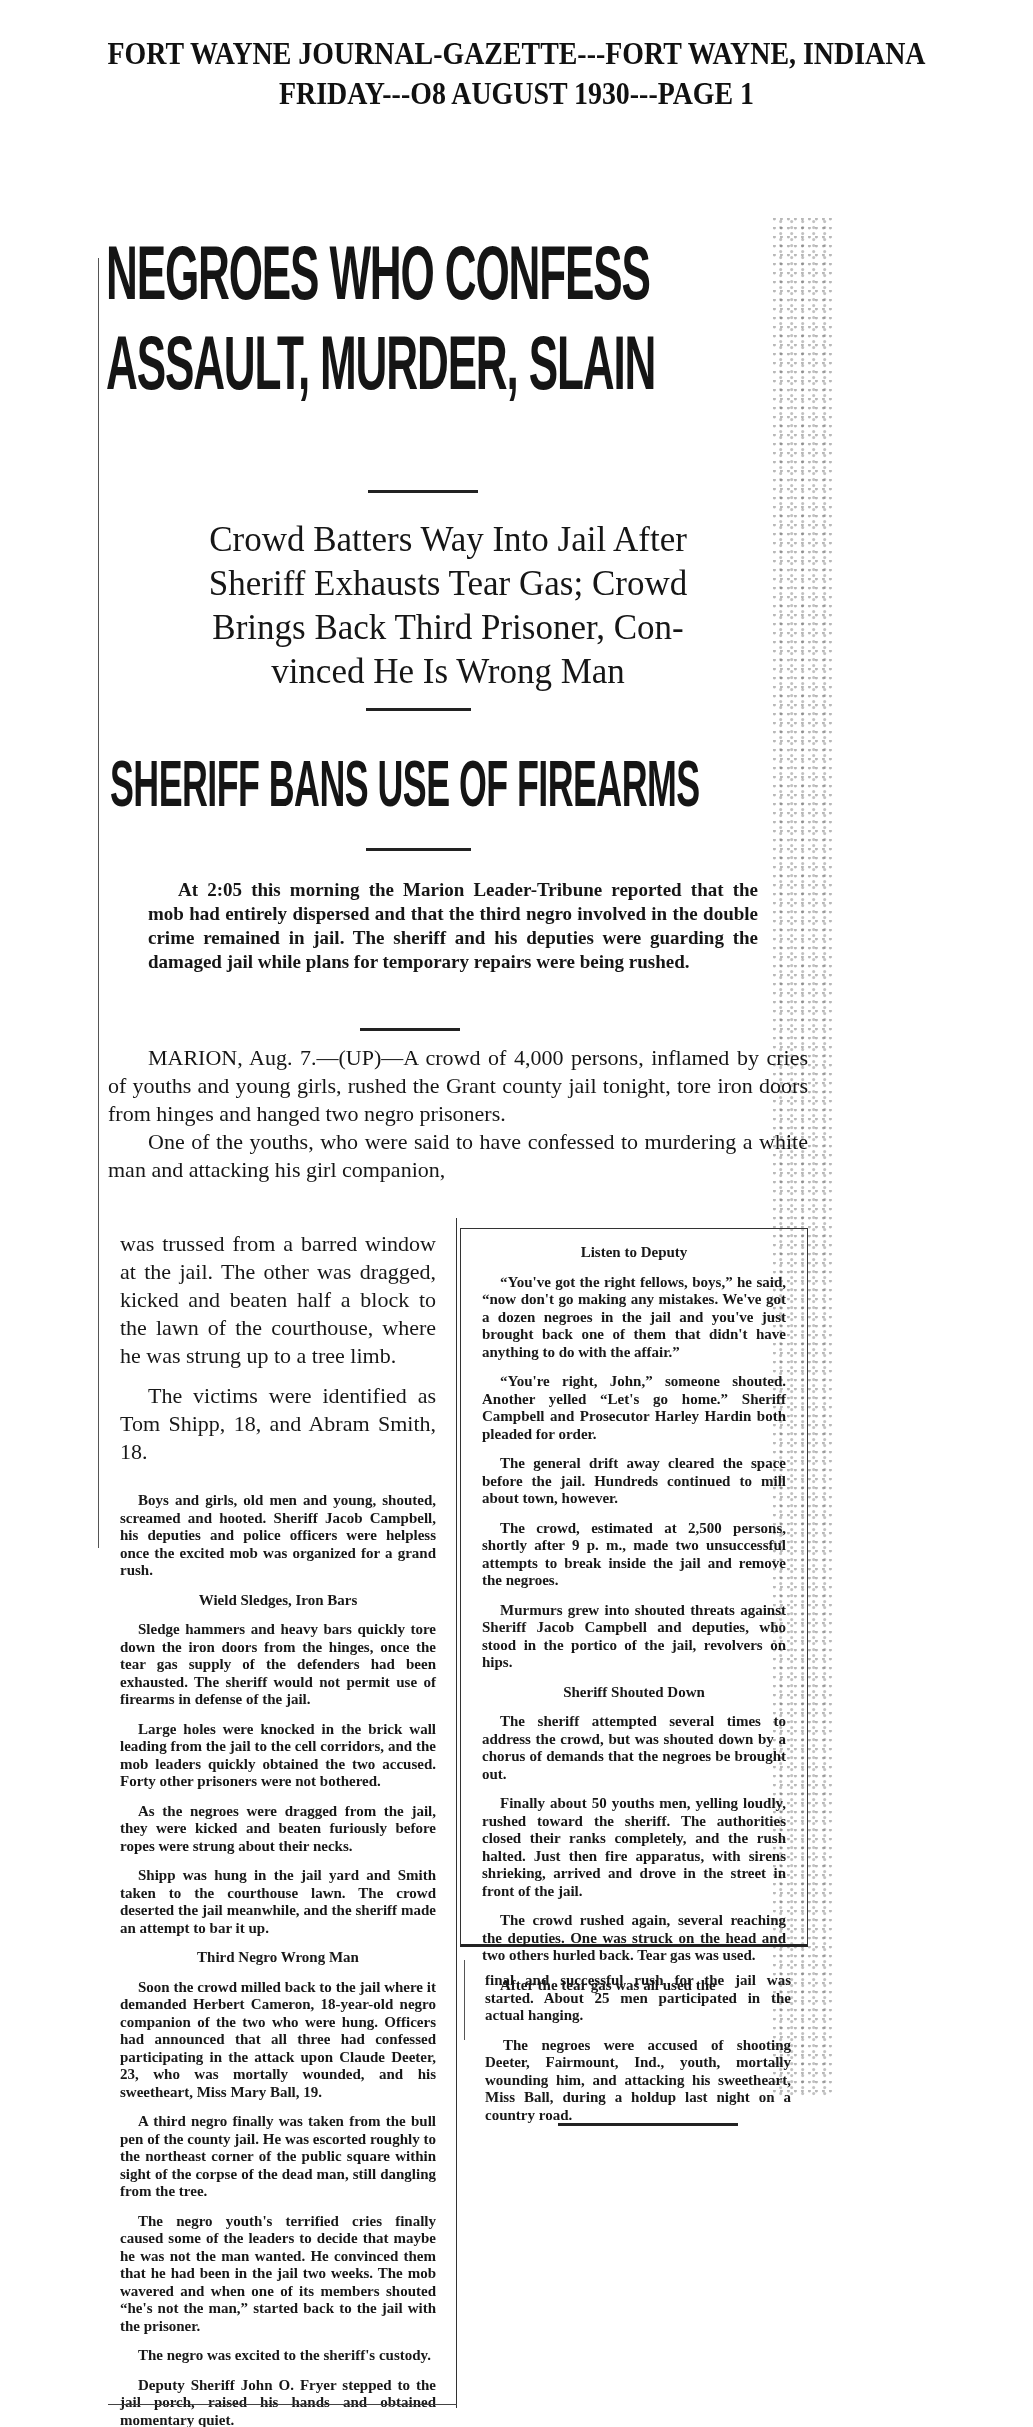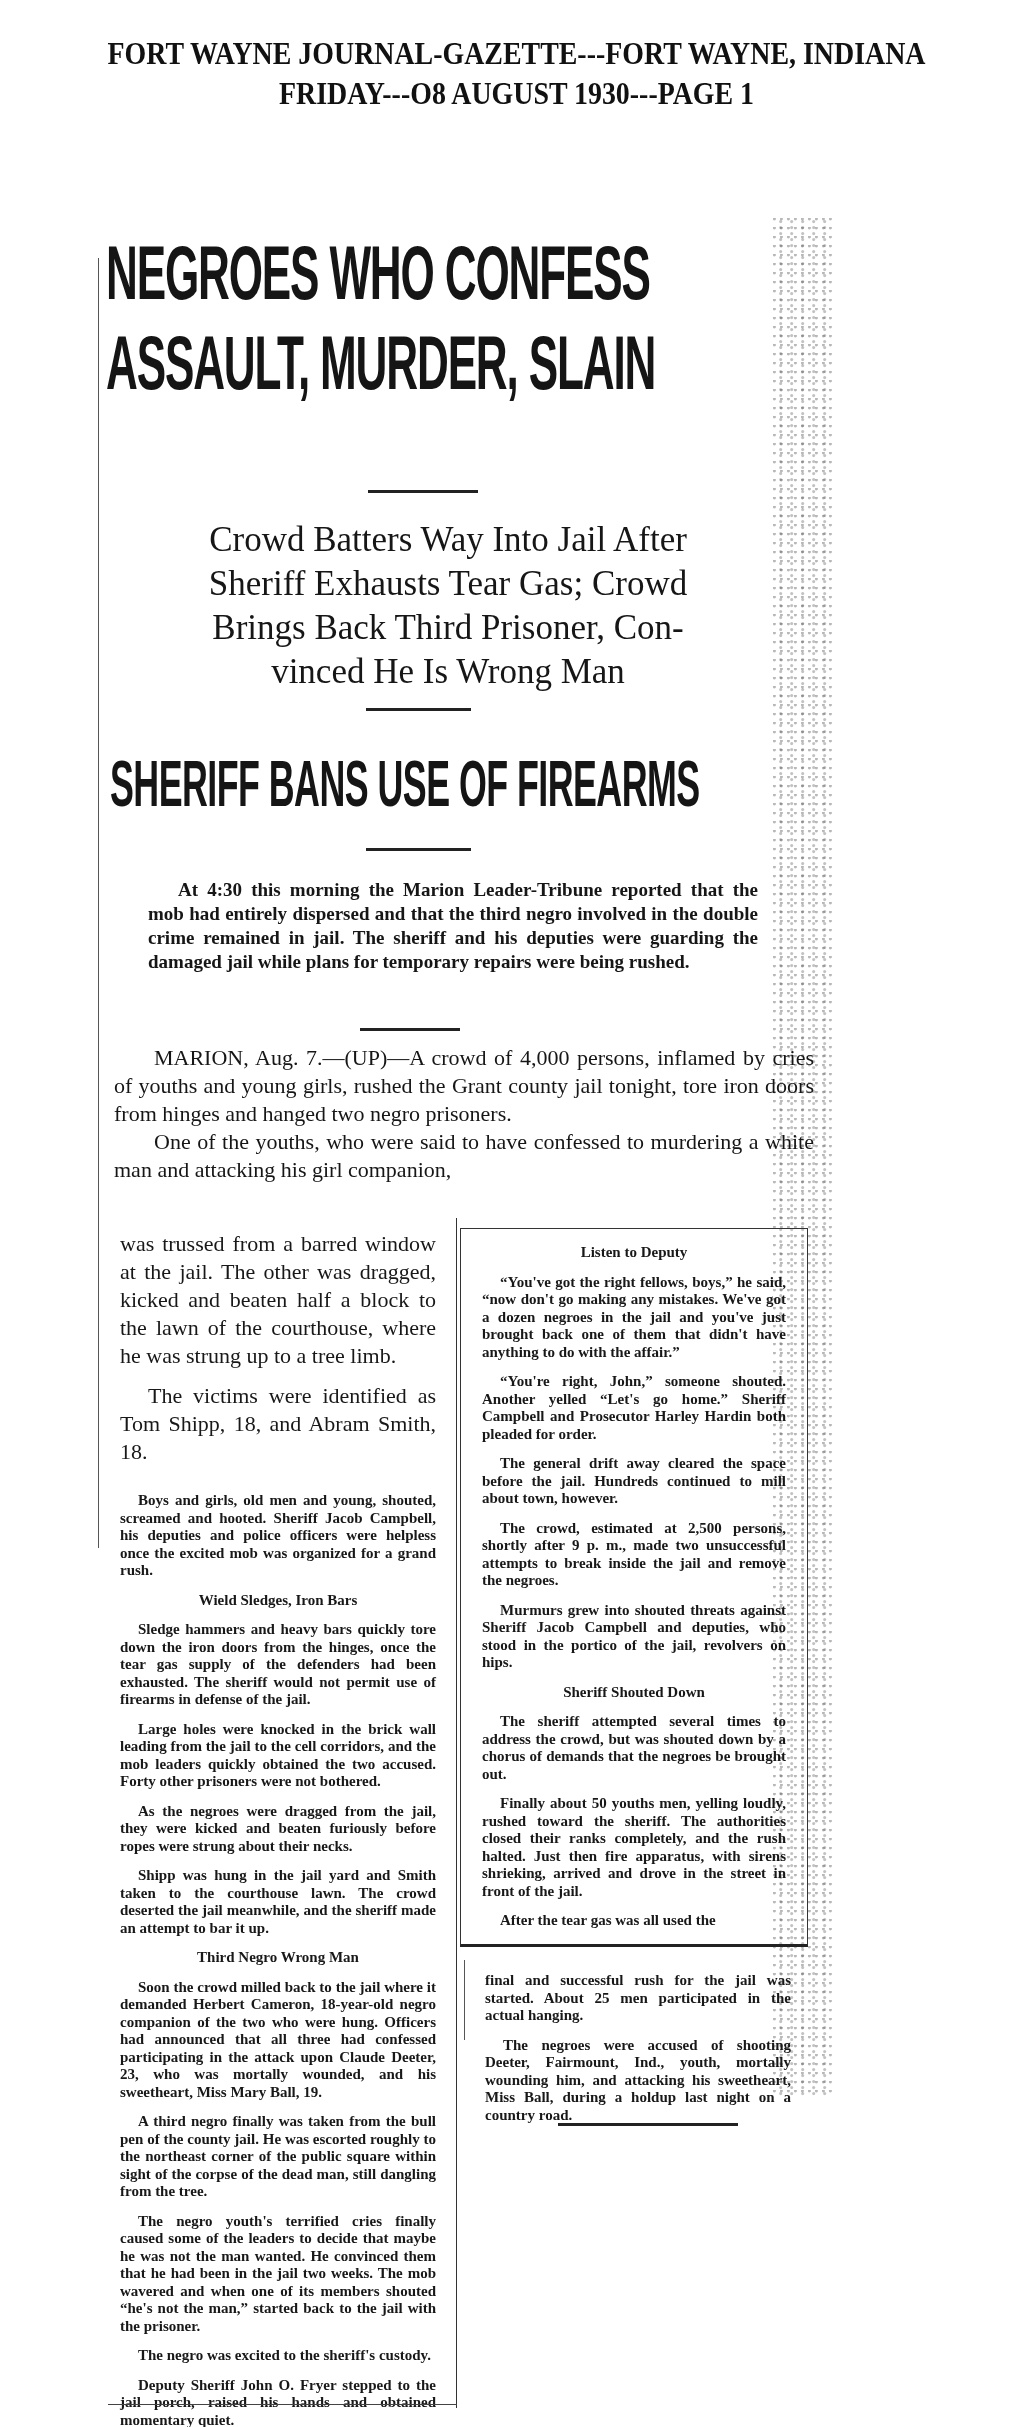--- a/index.html
+++ b/index.html
@@ -50,21 +50,21 @@
     font-size: 64px; line-height: 80px; letter-spacing: -1px; color: #151515;
     transform: scaleX(0.56); transform-origin: left top;
   }
   .bulletin {
     position: absolute; left: 50px; top: 660px; width: 610px;
     font-family: "Liberation Serif", serif; font-weight: bold;
     font-size: 19px; line-height: 24px; text-align: justify; color: #161616;
   }
   .bulletin p { margin: 0; text-indent: 30px; }
   .lede {
-    position: absolute; left: 16px; top: 826px; width: 700px;
+    position: absolute; left: 10px; top: 826px; width: 700px;
     font-family: "Liberation Serif", serif;
     font-size: 22px; line-height: 28px; text-align: justify; color: #161616;
   }
   .lede p { margin: 0; text-indent: 40px; }
   .col {
     position: absolute;
     font-family: "Liberation Serif", serif; font-size: 15px; line-height: 17.5px;
     text-align: justify; color: #181818; font-weight: bold;
   }
   .col p { margin: 12px; text-indent: 18px; }
@@ -116,21 +116,21 @@
     <div>Sheriff Exhausts Tear Gas; Crowd</div>
     <div>Brings Back Third Prisoner, Con-</div>
     <div>vinced He Is Wrong Man</div>
   </div>
   <div class="rule-short" style="left:268px; top:490px; width:105px;"></div>
 
   <div class="hl2">SHERIFF BANS USE OF FIREARMS</div>
   <div class="rule-short" style="left:268px; top:630px; width:105px;"></div>
 
   <div class="bulletin">
-    <p>At 4:30 this morning the Marion Leader-Tribune reported that the mob had entirely dispersed and that the third negro involved in the double crime remained in jail. The sheriff and his deputies were guarding the damaged jail while plans for temporary repairs were being rushed.</p>
+    <p>At 2:05 this morning the Marion Leader-Tribune reported that the mob had entirely dispersed and that the third negro involved in the double crime remained in jail. The sheriff and his deputies were guarding the damaged jail while plans for temporary repairs were being rushed.</p>
   </div>
   <div class="rule-short" style="left:262px; top:810px; width:100px;"></div>
 
   <div class="lede">
     <p>MARION, Aug. 7.—(UP)—A crowd of 4,000 persons, inflamed by cries of youths and young girls, rushed the Grant county jail tonight, tore iron doors from hinges and hanged two negro prisoners.</p>
     <p>One of the youths, who were said to have confessed to murdering a white man and attacking his girl companion,</p>
   </div>
 
   <div class="col col-left-top">
     <p>was trussed from a barred window at the jail. The other was dragged, kicked and beaten half a block to the lawn of the courthouse, where he was strung up to a tree limb.</p>
@@ -158,20 +158,21 @@
   <div class="col col-right">
     <p class="subhead">Listen to Deputy</p>
     <p>“You've got the right fellows, boys,” he said, “now don't go making any mistakes. We've got a dozen negroes in the jail and you've just brought back one of them that didn't have anything to do with the affair.”</p>
     <p>“You're right, John,” someone shouted. Another yelled “Let's go home.” Sheriff Campbell and Prosecutor Harley Hardin both pleaded for order.</p>
     <p>The general drift away cleared the space before the jail. Hundreds continued to mill about town, however.</p>
     <p>The crowd, estimated at 2,500 persons, shortly after 9 p. m., made two unsuccessful attempts to break inside the jail and remove the negroes.</p>
     <p>Murmurs grew into shouted threats against Sheriff Jacob Campbell and deputies, who stood in the portico of the jail, revolvers on hips.</p>
     <p class="subhead">Sheriff Shouted Down</p>
     <p>The sheriff attempted several times to address the crowd, but was shouted down by a chorus of demands that the negroes be brought out.</p>
     <p>Finally about 50 youths men, yelling loudly, rushed toward the sheriff. The authorities closed their ranks completely, and the rush halted. Just then fire apparatus, with sirens shrieking, arrived and drove in the street in front of the jail.</p>
+    <p>The crowd rushed again, several reaching the deputies. One was struck on the head and two others hurled back. Tear gas was used.</p>
     <p>After the tear gas was all used the</p>
   </div>
 
   <div class="cont-box-rule"></div>
   <div class="col col-right-cont">
     <p style="text-indent:0">final and successful rush for the jail was started. About 25 men participated in the actual hanging.</p>
     <p>The negroes were accused of shooting Deeter, Fairmount, Ind., youth, mortally wounding him, and attacking his sweetheart, Miss Ball, during a holdup last night on a country road.</p>
   </div>
   <div class="end-rule"></div>
 </div>

